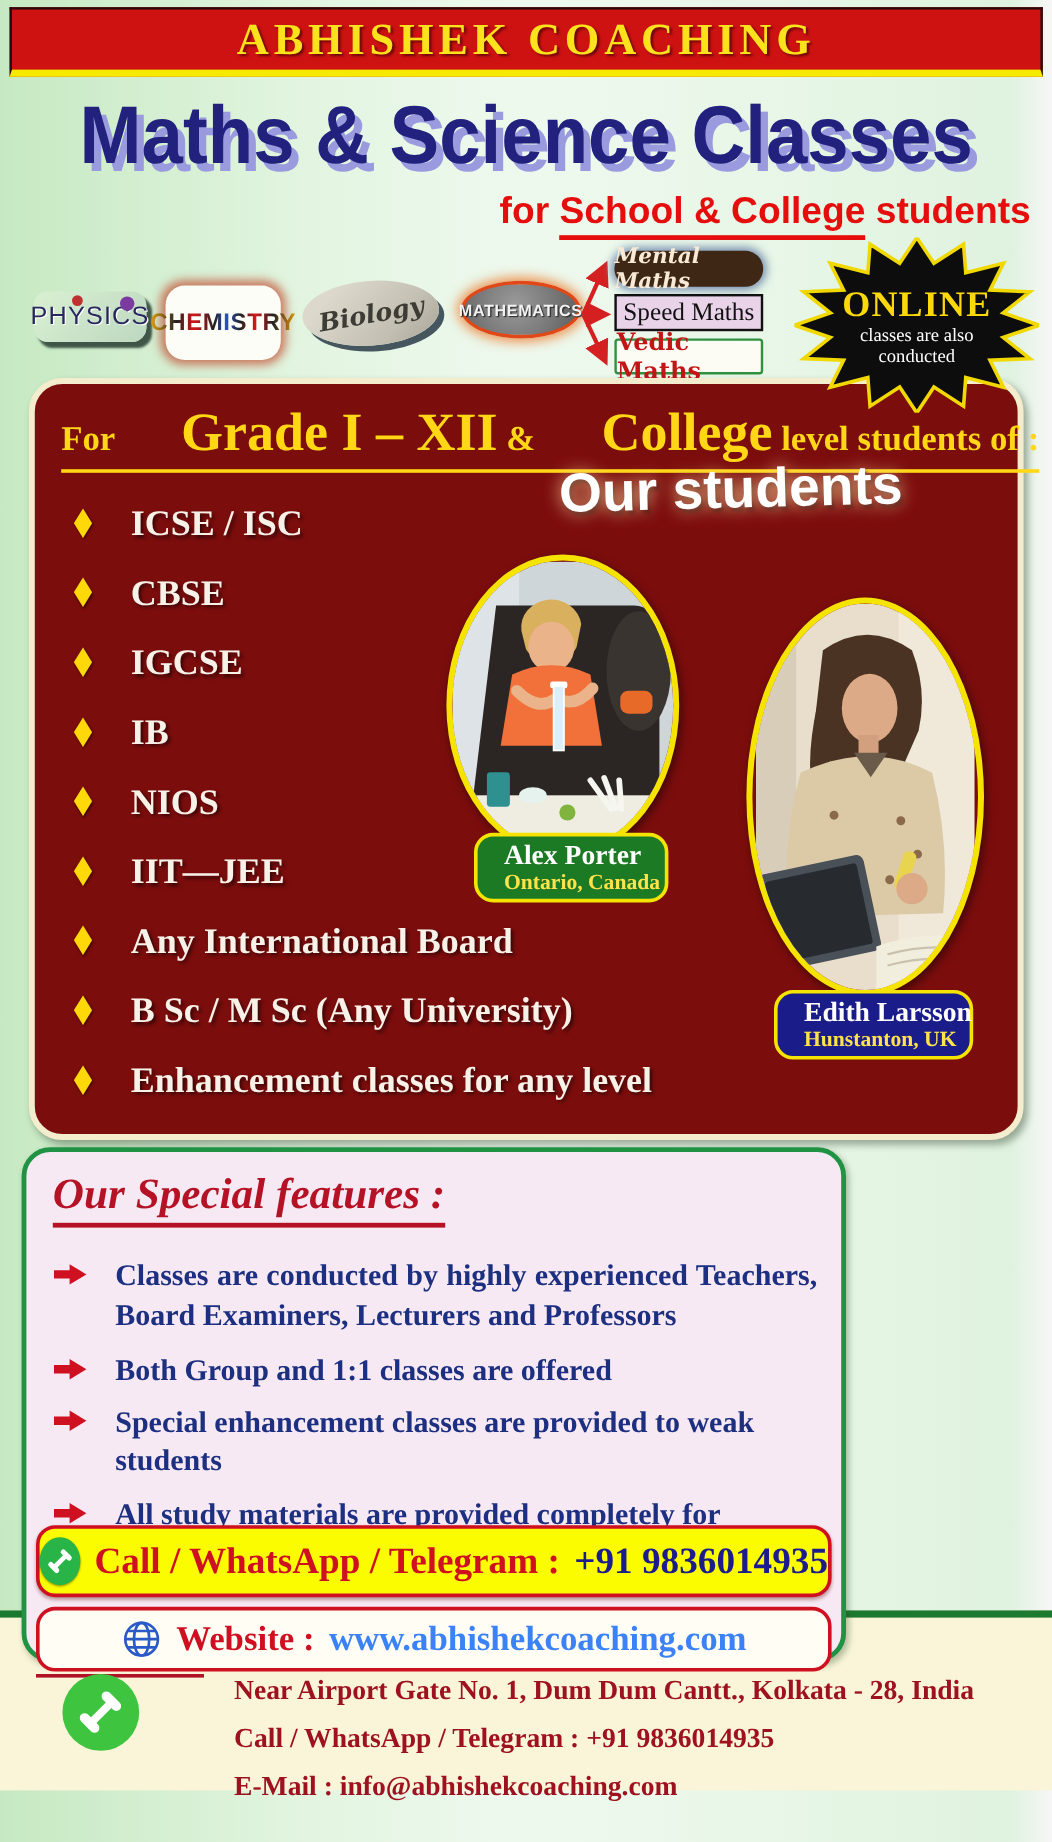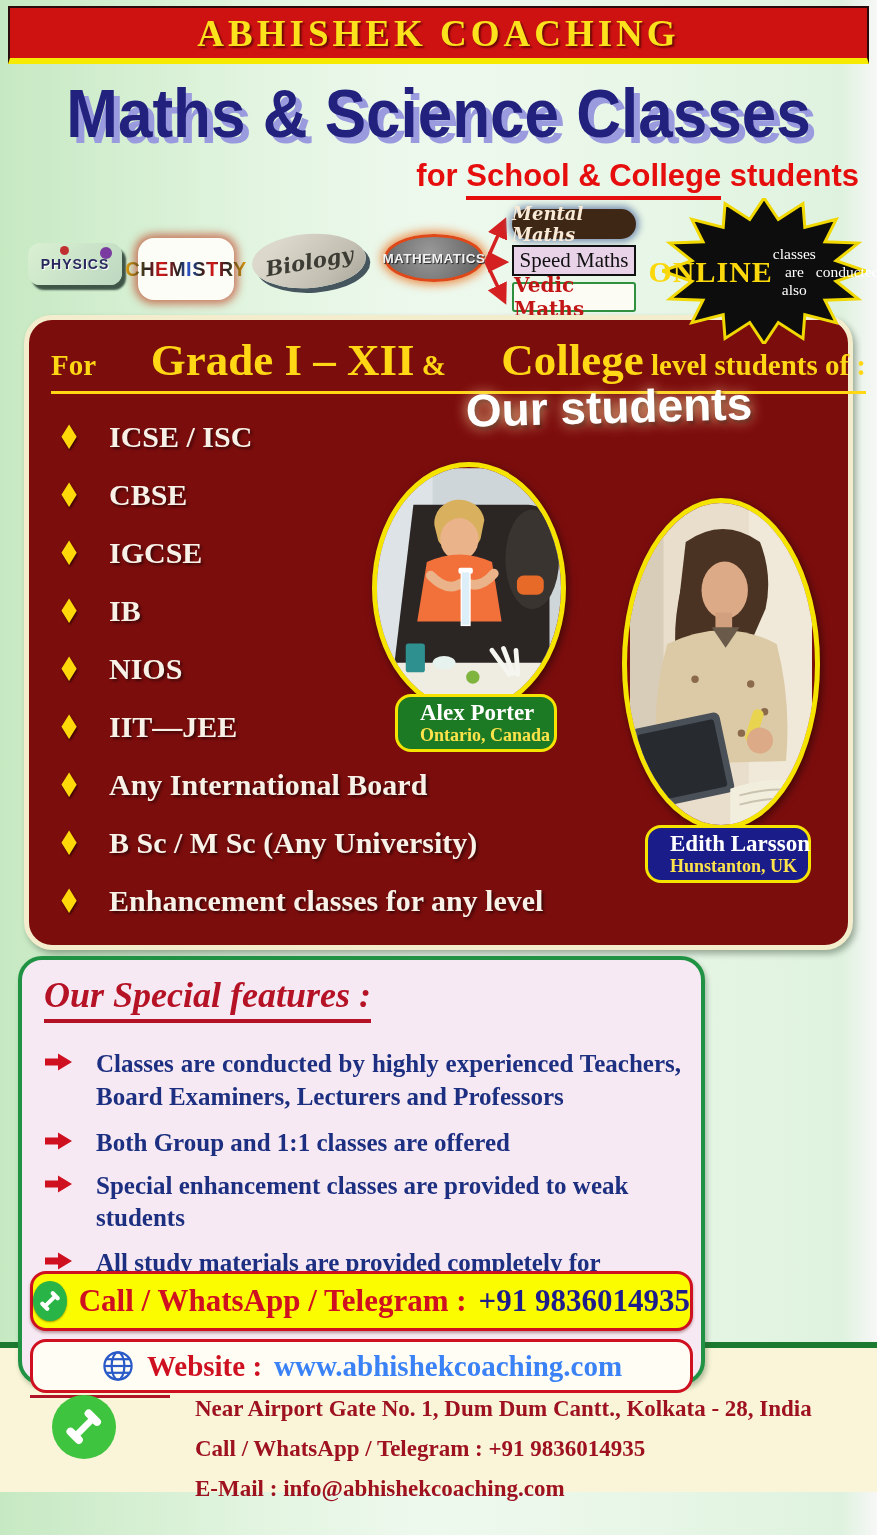--- a/index.html
+++ b/index.html
@@ -30,21 +30,21 @@
     font-family:"Liberation Sans","DejaVu Sans",sans-serif;font-weight:bold;font-size:31px;color:#e60d0d;
     white-space:nowrap;
   }
   .sub-underline{border-bottom:4px solid #e60d0d;padding-bottom:3px;}
   
   .badge{position:absolute;display:flex;align-items:center;justify-content:center;box-sizing:border-box;}
   .physics{
     left:28px;top:243px;width:94px;height:42px;background:linear-gradient(135deg,#daf0d2,#bcd8c0);
     border-radius:12px;box-shadow:4px 5px 2px #3f5548;
   }
-  .physics-text{font-family:"Liberation Sans",sans-serif;font-weight:700;font-size:14px;color:#28285e;
+  .physics-text{font-family:"Liberation Sans",sans-serif;font-weight:400;font-size:21px;color:#28285e;
     letter-spacing:1px;text-shadow:1px 1px 0 #ffffff;text-align:right;}
   .phys-dot1{position:absolute;width:9px;height:9px;border-radius:50%;background:#c03030;top:3px;left:32px;}
   .phys-dot2{position:absolute;width:12px;height:12px;border-radius:50%;background:#7a3aa0;top:4px;right:10px;}
   .chemistry{
     left:138px;top:238px;width:96px;height:62px;background:#fdfdf8;border-radius:16px;
     box-shadow:0 0 8px 4px rgba(190,60,30,.65);
   }
   .chem-text{font-family:"Liberation Sans",sans-serif;font-weight:800;font-size:20px;letter-spacing:0.5px;color:#b03030;}
   @supports ((-webkit-background-clip:text) or (background-clip:text)){
     .chem-text{
@@ -70,21 +70,21 @@
   .maths-box{position:absolute;left:512px;width:124px;display:flex;align-items:center;justify-content:center;box-sizing:border-box;}
   .mental{top:209px;height:30px;background:#3f2716;border-radius:15px;box-shadow:0 0 7px 3px #7a92b2;}
   .mental-text{font-family:"DejaVu Serif",serif;font-style:italic;font-weight:bold;font-size:18px;color:#f8ead6;}
   .speed{top:245px;height:31px;background:#e9d3e9;border:2.5px solid #101010;}
   .speed-text{font-family:"Liberation Serif",serif;font-size:21px;color:#101010;}
   .vedic{top:282px;height:30px;background:#fcfcf4;border:2.5px solid #2f9040;border-radius:3px;}
   .vedic-text{font-family:"DejaVu Serif",serif;font-weight:bold;font-size:20px;color:#c21616;}
   
   .online-star{position:absolute;left:662px;top:198px;width:204px;height:146px;z-index:6;}
   .online-star svg{position:absolute;left:0;top:0;width:100%;height:100%;}
-  .online-star-inner{position:absolute;inset:0;display:flex;align-items:center;justify-content:center;
+  .online-star-inner{position:absolute;inset:0;display:flex;flex-direction:column;align-items:center;justify-content:center;
     text-align:center;padding-top:2px;}
   .online-title{font-family:"Liberation Serif",serif;font-weight:bold;font-size:30px;color:#fbd80c;letter-spacing:1px;}
   .online-line{font-family:"Liberation Serif",serif;font-size:15.5px;color:#ffffff;line-height:1.15;}
   
   .grades-panel{
     position:absolute;left:24px;top:315px;width:829px;height:635px;box-sizing:border-box;
     background:#7c0d0d;border:5px solid #f3eccd;border-radius:28px;z-index:1;
     box-shadow:3px 4px 6px rgba(40,60,40,.4);
   }
   .grades-heading{position:absolute;left:22px;top:14px;color:#ffd715;white-space:nowrap;

